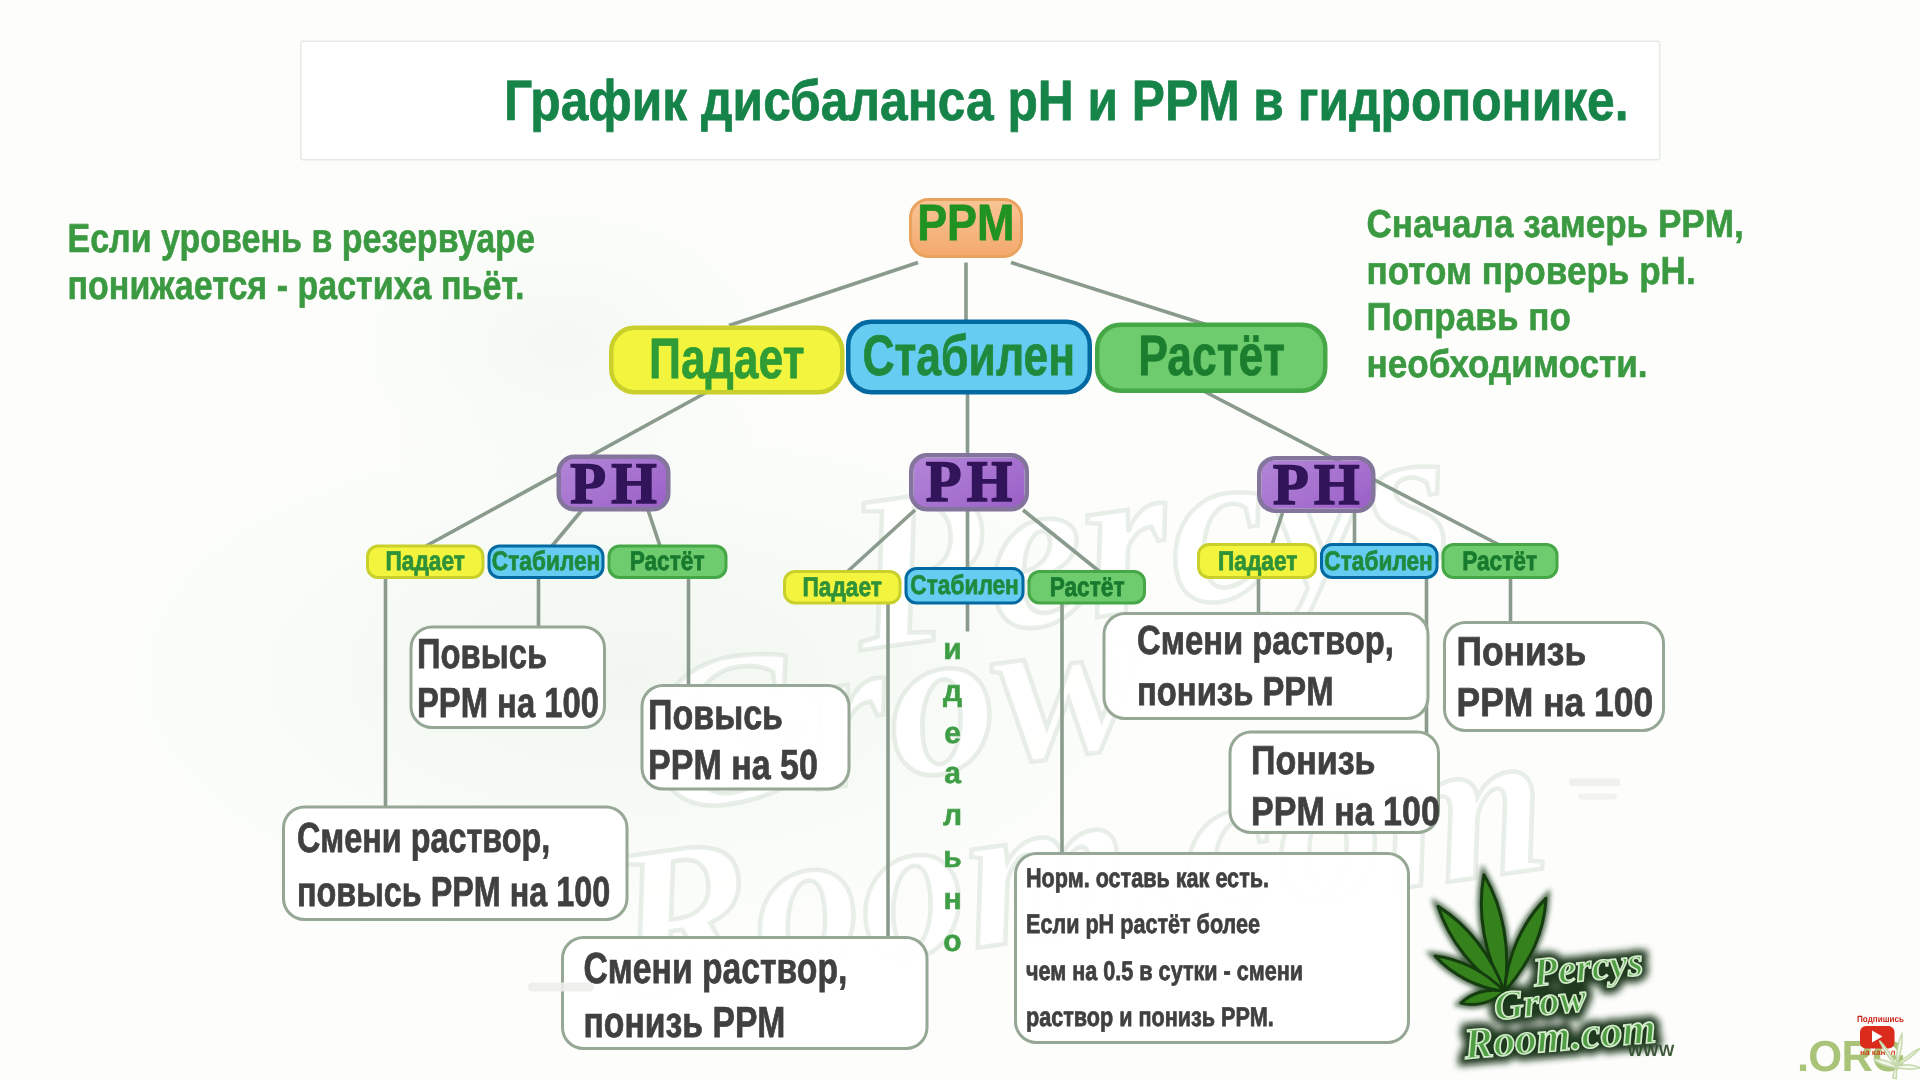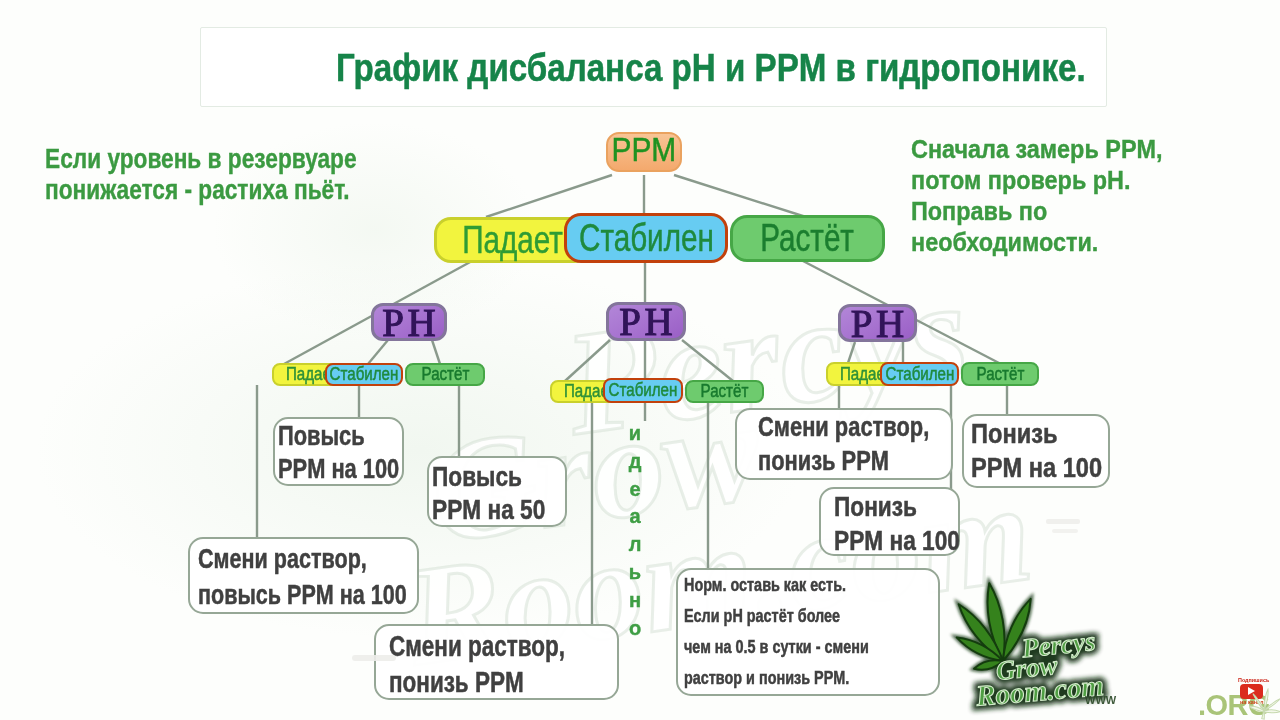--- a/index.html
+++ b/index.html
@@ -5,26 +5,26 @@
 html,body{margin:0;padding:0;}
 body{width:1280px;height:720px;position:relative;overflow:hidden;background:#fdfefc;
      font-family:"Liberation Sans",sans-serif;}
 .abs{position:absolute;}
 .ln{white-space:nowrap;transform-origin:0 50%;}
 .node .ln{transform-origin:50% 50%;}
 .node .smt{transform-origin:50% 50%;}
 .wm{position:absolute;font-family:"Liberation Serif",serif;font-style:italic;font-weight:bold;
     color:rgba(255,255,255,0.85);-webkit-text-stroke:3px rgba(203,217,203,0.42);white-space:nowrap;}
 .node{position:absolute;box-sizing:border-box;display:flex;align-items:center;justify-content:center;
-      font-weight:normal;-webkit-text-stroke:0.5px currentColor;}
+      font-weight:bold;-webkit-text-stroke:0.5px currentColor;}
 .advice{position:absolute;box-sizing:border-box;-webkit-text-stroke:0.5px currentColor;background:rgba(255,255,255,0.94);
         border:2px solid #96a796;border-radius:15px;color:#404040;font-weight:bold;}
 .advice div{white-space:nowrap;transform-origin:0 50%;transform:scaleX(var(--sx,0.84));}
-.yel{background:#f2f43e;border:3px solid #c9d02c;margin-left:28px;}
-.blu{background:#67ccf2;border:3px solid #c2410c;text-align:right;}
+.yel{background:#f2f43e;border:3px solid #c9d02c;}
+.blu{background:#67ccf2;border:3px solid #0369a1;text-align:right;}
 .grn{background:#6ecb6e;border:3px solid #46a746;}
 .smt{font-size:18px;transform:scaleX(0.84);}
 </style>
 </head>
 <body>
 
 <div class="abs" style="left:0;top:120px;width:1000px;height:600px;background:radial-gradient(ellipse 55% 45% at 42% 55%, rgba(229,240,228,0.5), rgba(255,255,255,0) 70%);"></div>
 <div class="abs" style="left:150px;top:80px;width:450px;height:300px;background:radial-gradient(ellipse 50% 50% at 50% 50%, rgba(233,242,231,0.45), rgba(255,255,255,0) 72%);"></div>
 
 <div class="wm" style="left:565px;top:272px;font-size:148px;transform:rotate(-8deg);">Percys</div>

